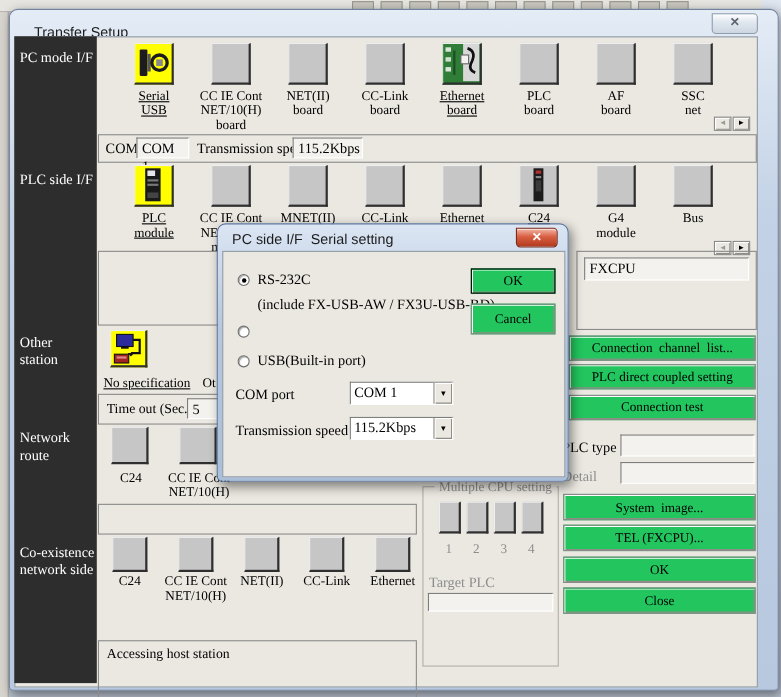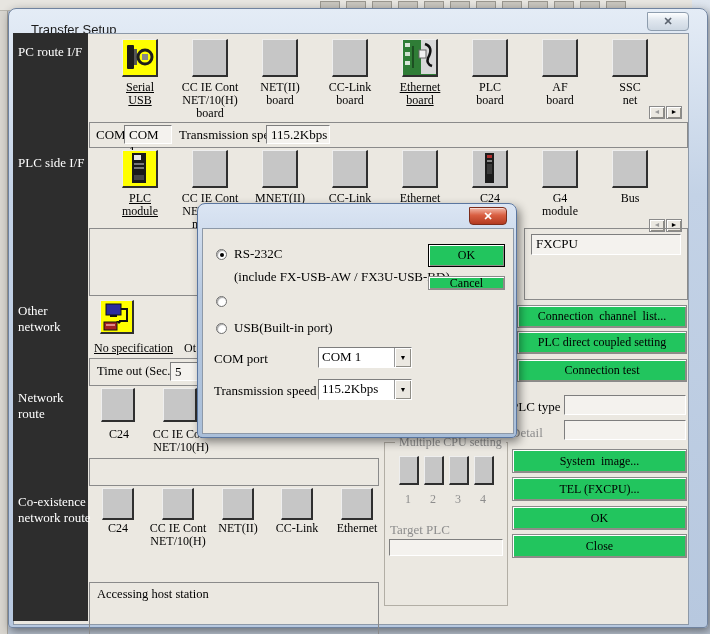--- a/index.html
+++ b/index.html
@@ -76,28 +76,28 @@
 <div class="abs bg-left"></div>
 <div class="abs bg-right"></div>
 
 <div class="abs main-window">
   <div class="abs main-title">Transfer Setup</div>
   <div class="abs win-close">✕</div>
   <div class="abs client"></div>
 </div>
 
 <div class="abs sidebar"></div>
-<div class="abs side-label" style="left:18px;top:44px;">PC route I/F</div>
+<div class="abs side-label" style="left:18px;top:44px;">PC mode I/F</div>
 <div class="abs side-label" style="left:18px;top:155px;">PLC side I/F</div>
 <div class="abs side-label" style="left:18px;top:303px;">Other
-network</div>
+station</div>
 <div class="abs side-label" style="left:18px;top:390px;">Network
 route</div>
 <div class="abs side-label" style="left:18px;top:494px;">Co-existence
-network route</div>
+network side</div>
 
 <div class="abs icon yellow" style="left:122px;top:39px;">
   <svg width="33" height="34" viewBox="0 0 33 34">
       <rect x="4" y="5" width="7" height="24" rx="1" fill="#1c1c1c"></rect>
       <rect x="11" y="9" width="3" height="16" fill="#555"></rect>
       <circle cx="22" cy="17" r="7" fill="none" stroke="#1c1c1c" stroke-width="3"></circle>
       <rect x="19" y="14" width="6" height="6" fill="#888"></rect>
     </svg>
 </div>
 <div class="abs icon" style="left:192px;top:39px;"></div>
@@ -257,20 +257,21 @@
 <div class="abs sunken" style="left:564px;top:395px;width:122px;height:20px;"></div>
 <div class="abs lbl gray" style="left:511px;top:425px;">Detail</div>
 <div class="abs sunken" style="left:564px;top:420px;width:122px;height:20px;"></div>
 
 <div class="abs btn" style="left:512px;top:449px;width:175px;height:24px;">System  image...</div>
 <div class="abs btn" style="left:512px;top:477px;width:175px;height:24px;">TEL (FXCPU)...</div>
 <div class="abs btn" style="left:512px;top:506px;width:175px;height:24px;">OK</div>
 <div class="abs btn" style="left:512px;top:534px;width:175px;height:24px;">Close</div>
 
 <div class="abs dialog">
+  <div class="abs dialog-title">PC side I/F  Serial setting</div>
   <div class="abs dlg-close">✕</div>
   <div class="abs dlg-client">
 
     <div class="abs radio sel" style="left:13px;top:20px;"></div>
     <div class="abs lbl" style="left:31px;top:17px;">RS-232C</div>
     <div class="abs lbl" style="left:31px;top:40px;">(include FX-USB-AW / FX3U-USB-BD)</div>
 
     <div class="abs radio" style="left:13px;top:67px;"></div>
 
     <div class="abs radio" style="left:13px;top:94px;"></div>
@@ -282,15 +283,15 @@
       <span class="drop">▼</span>
     </div>
 
     <div class="abs lbl" style="left:11px;top:154px;">Transmission speed</div>
     <div class="abs combo" style="left:115px;top:150px;">
       <span class="val">115.2Kbps</span>
       <span class="drop">▼</span>
     </div>
 
     <div class="abs btn default" style="left:225px;top:15px;width:77px;height:23px;">OK</div>
-    <div class="abs btn" style="left:225px;top:47px;width:77px;height:14px;">Cancel</div>
+    <div class="abs btn" style="left:225px;top:47px;width:77px;height:28px;">Cancel</div>
   </div>
 </div>
 
 </body></html>

